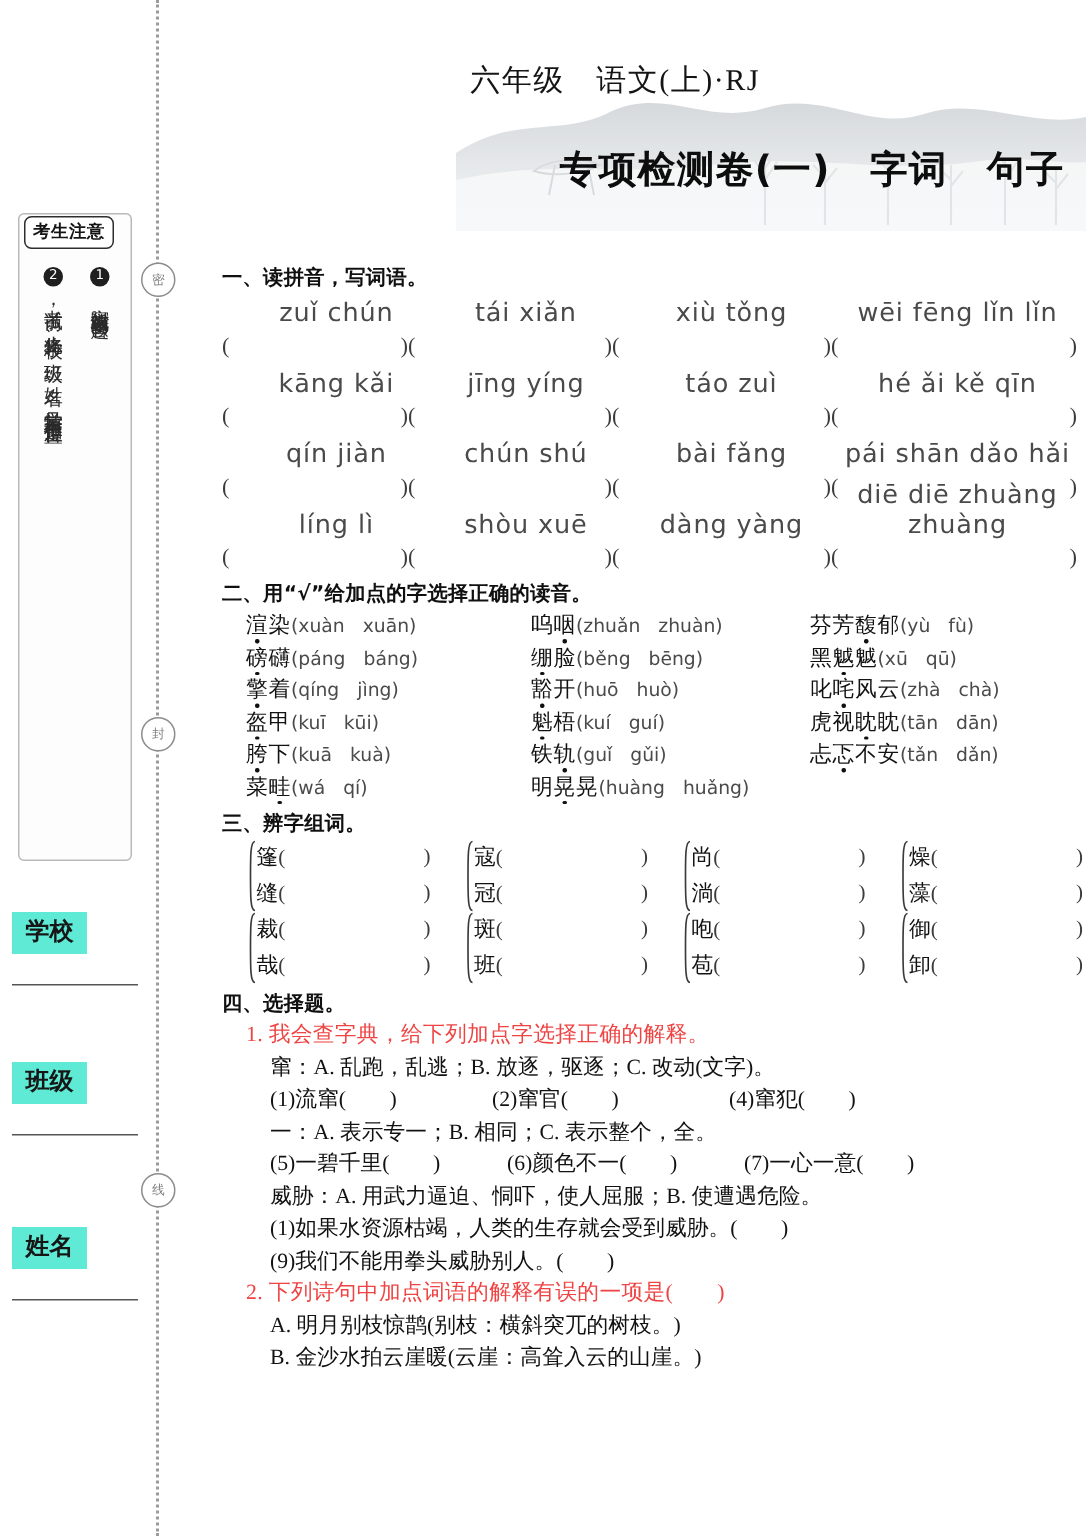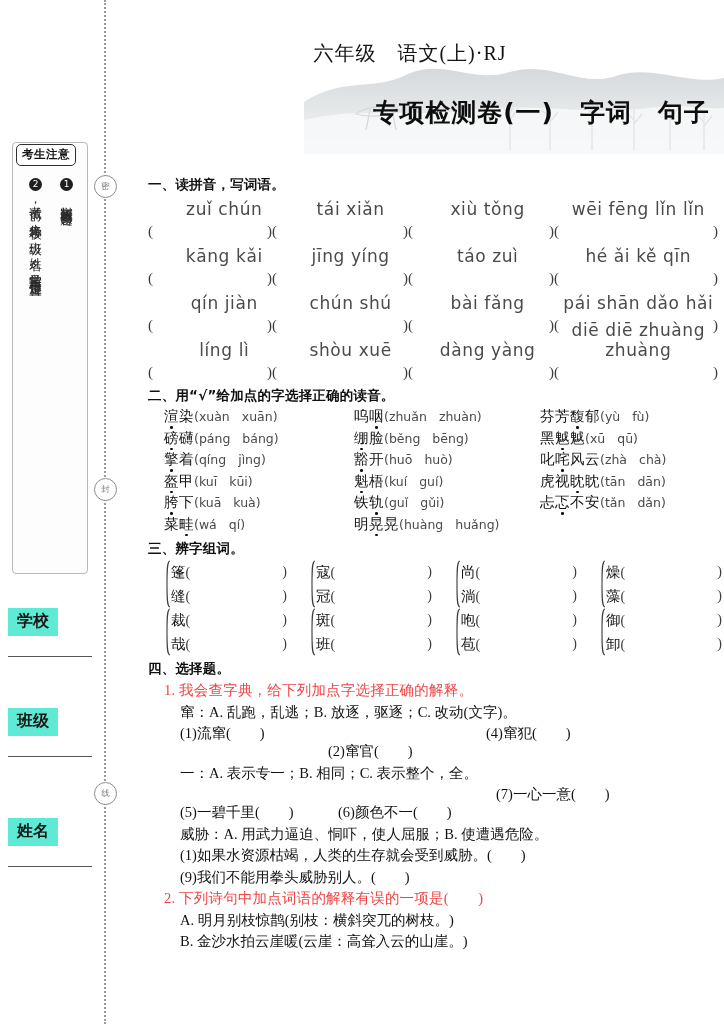--- a/index.html
+++ b/index.html
@@ -147,21 +147,21 @@
   .brace-pair{display:flex;flex-direction:column;}
   .brace-line{font-size:14.5px;color:#121212;height:24px;line-height:24px;white-space:nowrap;}
   .brace-line .par{font-size:14px;color:#3c3c3c;}
   .bw{width:138px;display:inline-block;}
 
   
   .q{padding-left:16px;font-size:14.5px;line-height:21.5px;color:#ef4444;letter-spacing:.2px;}
   .q-sub{padding-left:32px;font-size:14.5px;line-height:21.5px;color:#121212;}
   .q-opts{display:flex;}
   .opt{white-space:nowrap;}
-  .ow1{width:148px;} .ow2{width:158px;margin-top:18px;} .ow3{width:150px;}
+  .ow1{width:148px;} .ow2{width:158px;} .ow3{width:150px;}
   .lat{font-family:"Liberation Serif","DejaVu Serif",serif;}
 </style>
 </head>
 <body>
 
 <div class="page">
 
   <div class="left-col">
 
     <div class="notice-box"></div>

